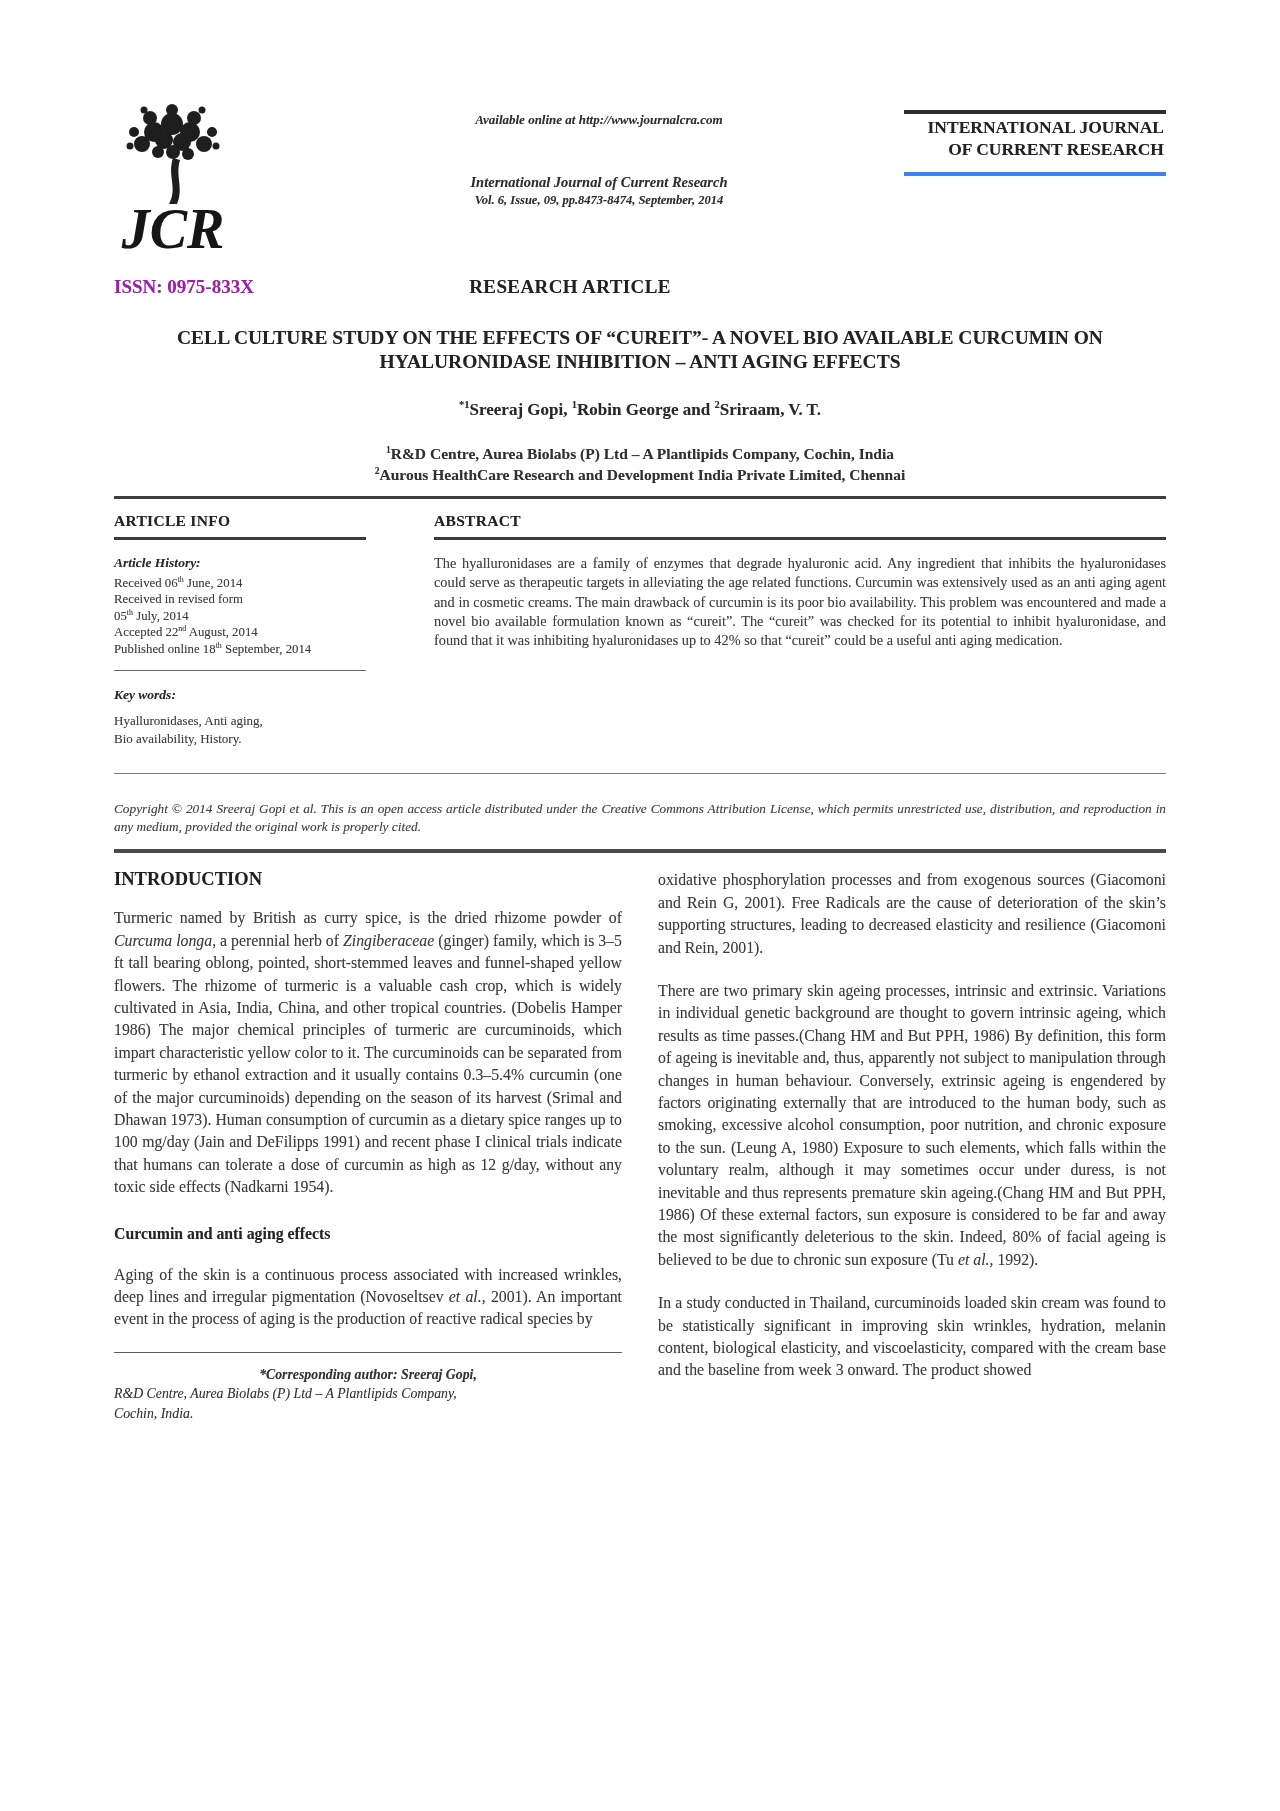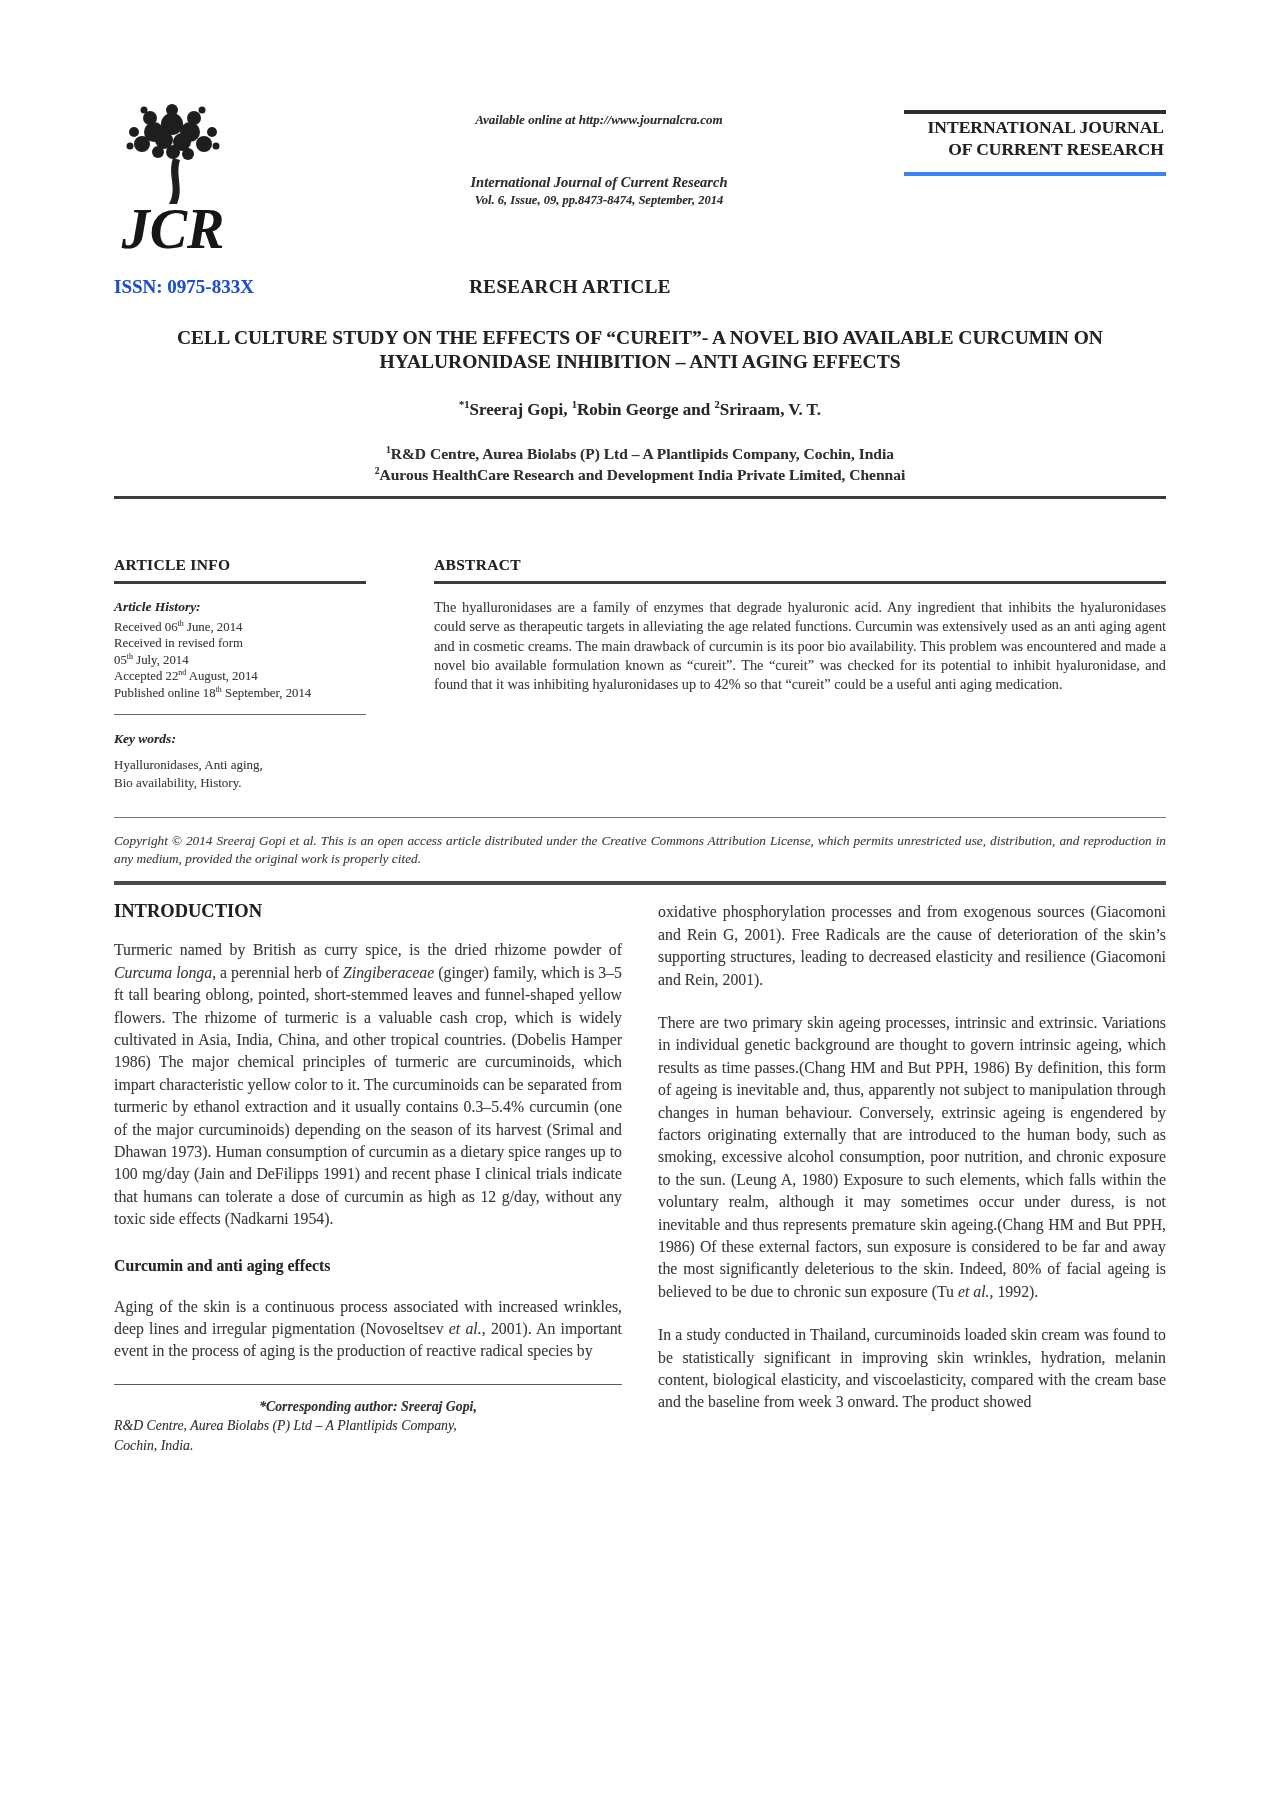--- a/index.html
+++ b/index.html
@@ -31,55 +31,55 @@
     border-bottom: 4px solid #3b82f6;
     padding: 2px 2px 12px;
     text-align: right;
     font-weight: bold;
     font-size: 17.5px;
     line-height: 22px;
     color: #222;
   }
 
   .issn-row { display: grid; grid-template-columns: 1fr auto 1fr; align-items: baseline; margin-top: 12px; }
-  .issn  { font-size: 19px; font-weight: bold; color: #1d4ed8; }
+  .issn  { font-size: 19px; font-weight: bold; color: #a21caf; }
   .rtype { font-size: 19px; font-weight: bold; color: #222; letter-spacing: 0.4px; transform: translateX(-70px); }
 
   
   .title {
     margin: 28px auto 0;
     max-width: 1010px;
     text-align: center;
     font-size: 19.5px;
     line-height: 23.5px;
     font-weight: bold;
     color: #232323;
   }
   .authors { margin-top: 27px; text-align: center; font-size: 17px; font-weight: bold; color: #282828; }
   .affils  { margin-top: 24px; text-align: center; font-size: 15.5px; line-height: 20.5px; font-weight: bold; color: #303030; }
   sup { font-size: 0.62em; line-height: 0; }
 
   .rule-thick { border: none; border-top: 3.5px solid #3c3c3c; margin: 11px 0 0; }
 
   
   .info-grid { display: grid; grid-template-columns: 252px 1fr; column-gap: 68px; margin-top: 13px; margin-bottom: 26px; }
-  .sec-head { font-size: 15.5px; font-weight: bold; color: #222; letter-spacing: 0.3px; margin-top: 44px; }
+  .sec-head { font-size: 15.5px; font-weight: bold; color: #222; letter-spacing: 0.3px; }
   .sec-rule { border: none; border-top: 3px solid #3c3c3c; margin: 7px 0 0; }
   .hist-head { margin-top: 15px; font-size: 13.5px; font-weight: bold; font-style: italic; color: #2b2b2b; }
   .hist-block { margin-top: 4px; }
   .hist-line { font-size: 12.8px; line-height: 16.4px; color: #3d3d3d; }
   .kw-rule { border: none; border-top: 1.5px solid #6a6a6a; margin: 13px 0 0; }
   .kw-head { margin-top: 16px; font-size: 13.5px; font-weight: bold; font-style: italic; color: #2b2b2b; }
   .kw-block { margin-top: 9px; }
   .kw-line { font-size: 13px; line-height: 17.5px; color: #3d3d3d; }
   .abstract-text { margin-top: 14px; font-size: 14.3px; line-height: 19.3px; text-align: justify; color: #3d3d3d; }
 
   
   .rule-thin { border: none; border-top: 1.5px solid #7a7a7a; margin: 0; }
-  .copyright { margin-top: 14px; font-size: 13.3px; line-height: 18px; font-style: italic; color: #424242; text-align: justify; }
+  .copyright { margin-top: 26px; font-size: 13.3px; line-height: 18px; font-style: italic; color: #424242; text-align: justify; }
   .rule-double { margin-top: 7px; height: 3px; border-top: 2.5px solid #4a4a4a; border-bottom: 2.5px solid #4a4a4a; }
 
   
   .body-grid { display: grid; grid-template-columns: 1fr 1fr; column-gap: 36px; margin-top: 16px; padding-bottom: 60px; }
   .intro-head { font-size: 18.5px; font-weight: bold; color: #1f1f1f; margin: 0 0 17px; }
   .para { font-size: 15.8px; line-height: 22.4px; text-align: justify; color: #3b3b3b; margin: 0 0 21px; }
   .subhead { font-size: 15.8px; font-weight: bold; color: #242424; margin: 26px 0 21px; }
   .fn-rule { border: none; border-top: 1.5px solid #5a5a5a; margin: 14px 0 0; }
   .fn { margin-top: 12px; font-size: 13.8px; line-height: 19.5px; font-style: italic; color: #333; }
   .fn-bold { font-weight: bold; text-align: center; }

